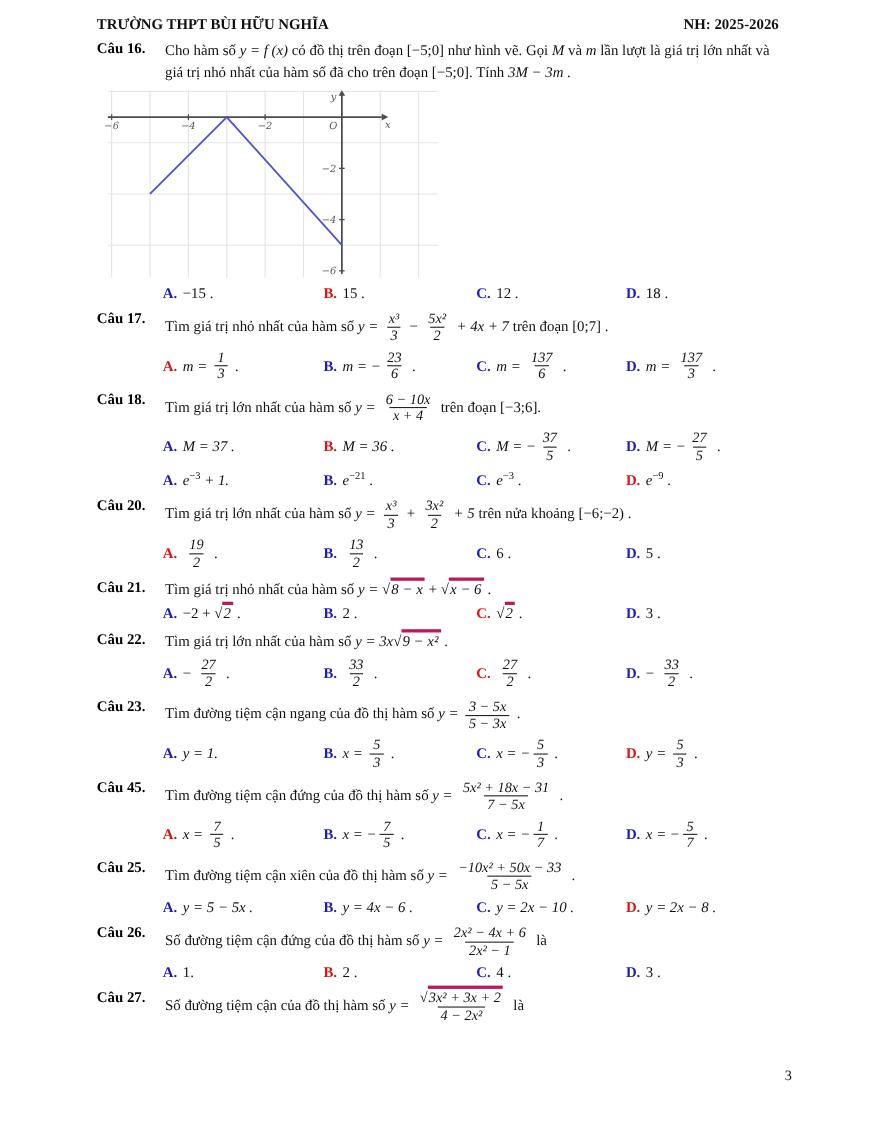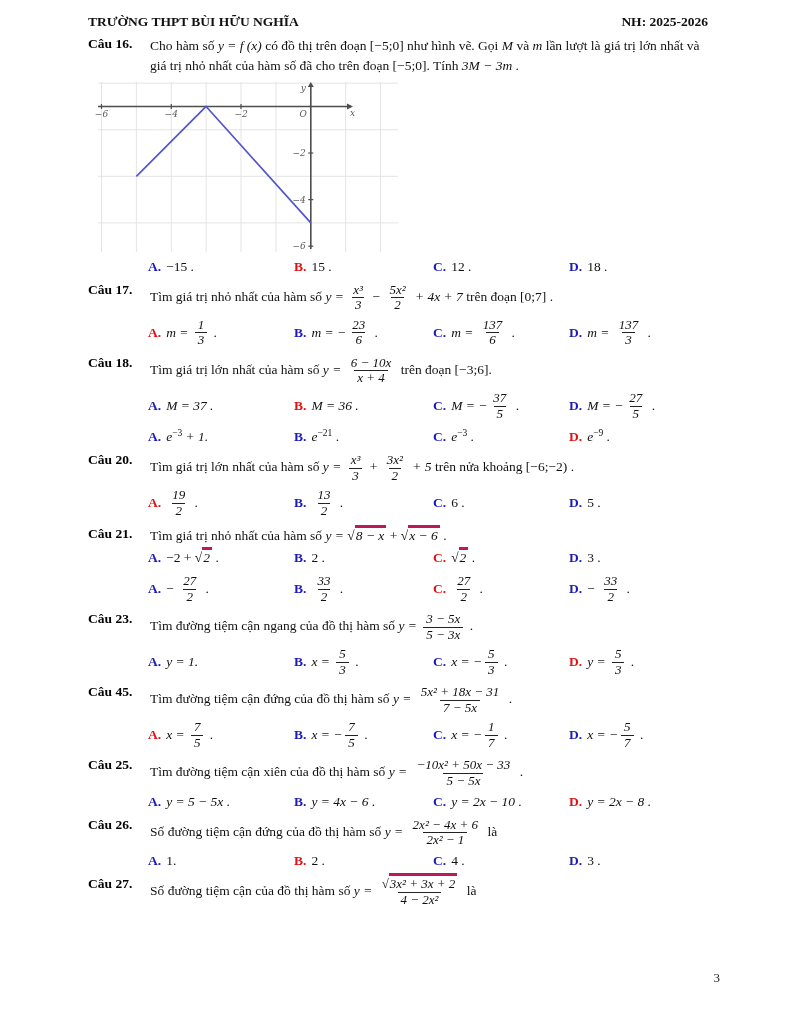--- a/index.html
+++ b/index.html
@@ -271,20 +271,24 @@
             <span class="sqrt"><span class="sign">√</span><span class="rad">2</span></span>
             <span class="t"> .</span>
           </div>
           <div class="opt">
             <span class="optlabel">D.</span>
             <span class="t">3 .</span>
           </div>
         </div>
       </div>
       <div class="q">
+        <div class="qhead">
+          <div class="qnum">Câu 22.</div>
+          <div class="qstem"><span class="t">Tìm giá trị lớn nhất của hàm số </span><span class="m">y = 3x</span><span class="sqrt"><span class="sign">√</span><span class="rad">9 − x²</span></span><span class="t"> .</span></div>
+        </div>
         <div class="opts">
           <div class="opt">
             <span class="optlabel">A.</span>
             <span class="t">− </span>
             <span class="frac">
               <span class="num">27</span>
               <span class="den">2</span>
             </span>
             <span class="t"> .</span>
           </div>

